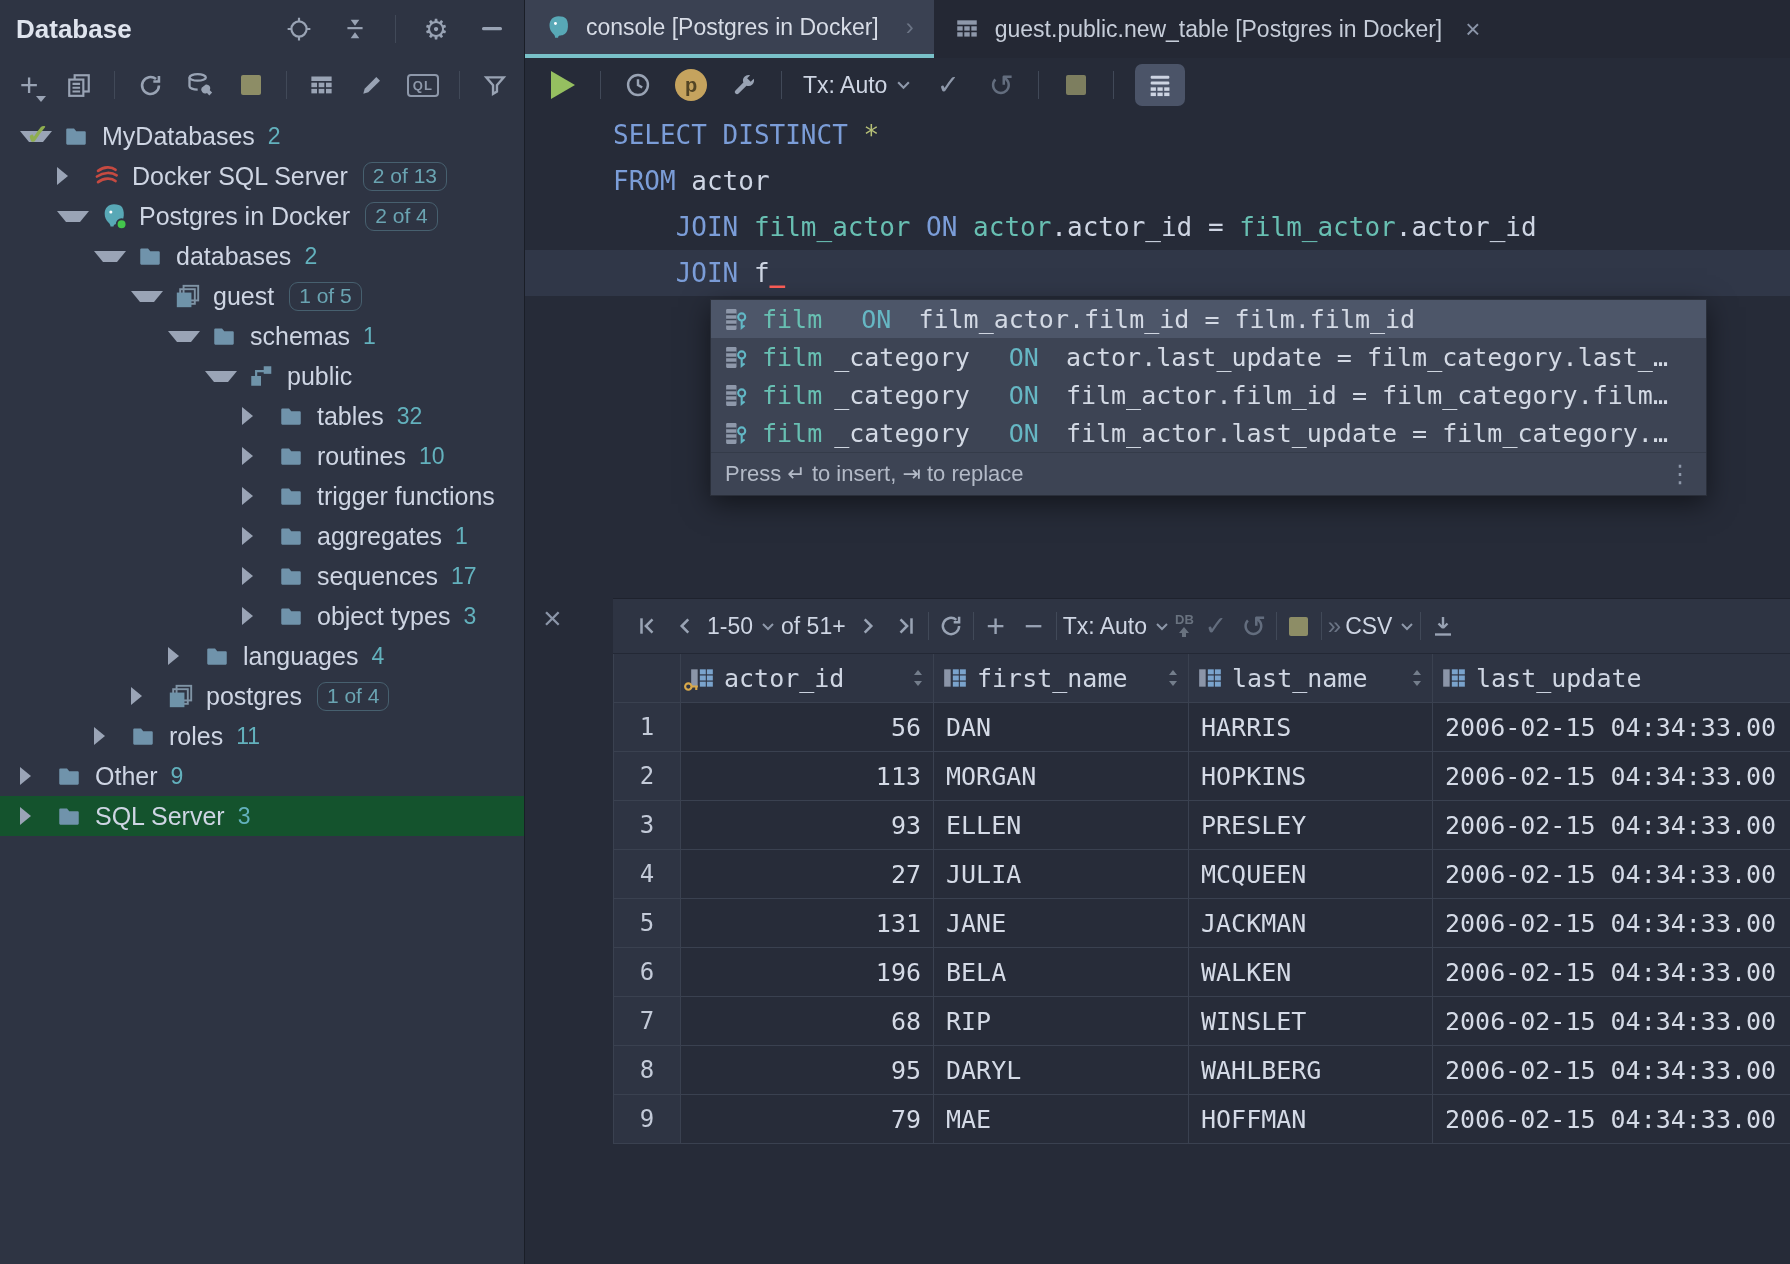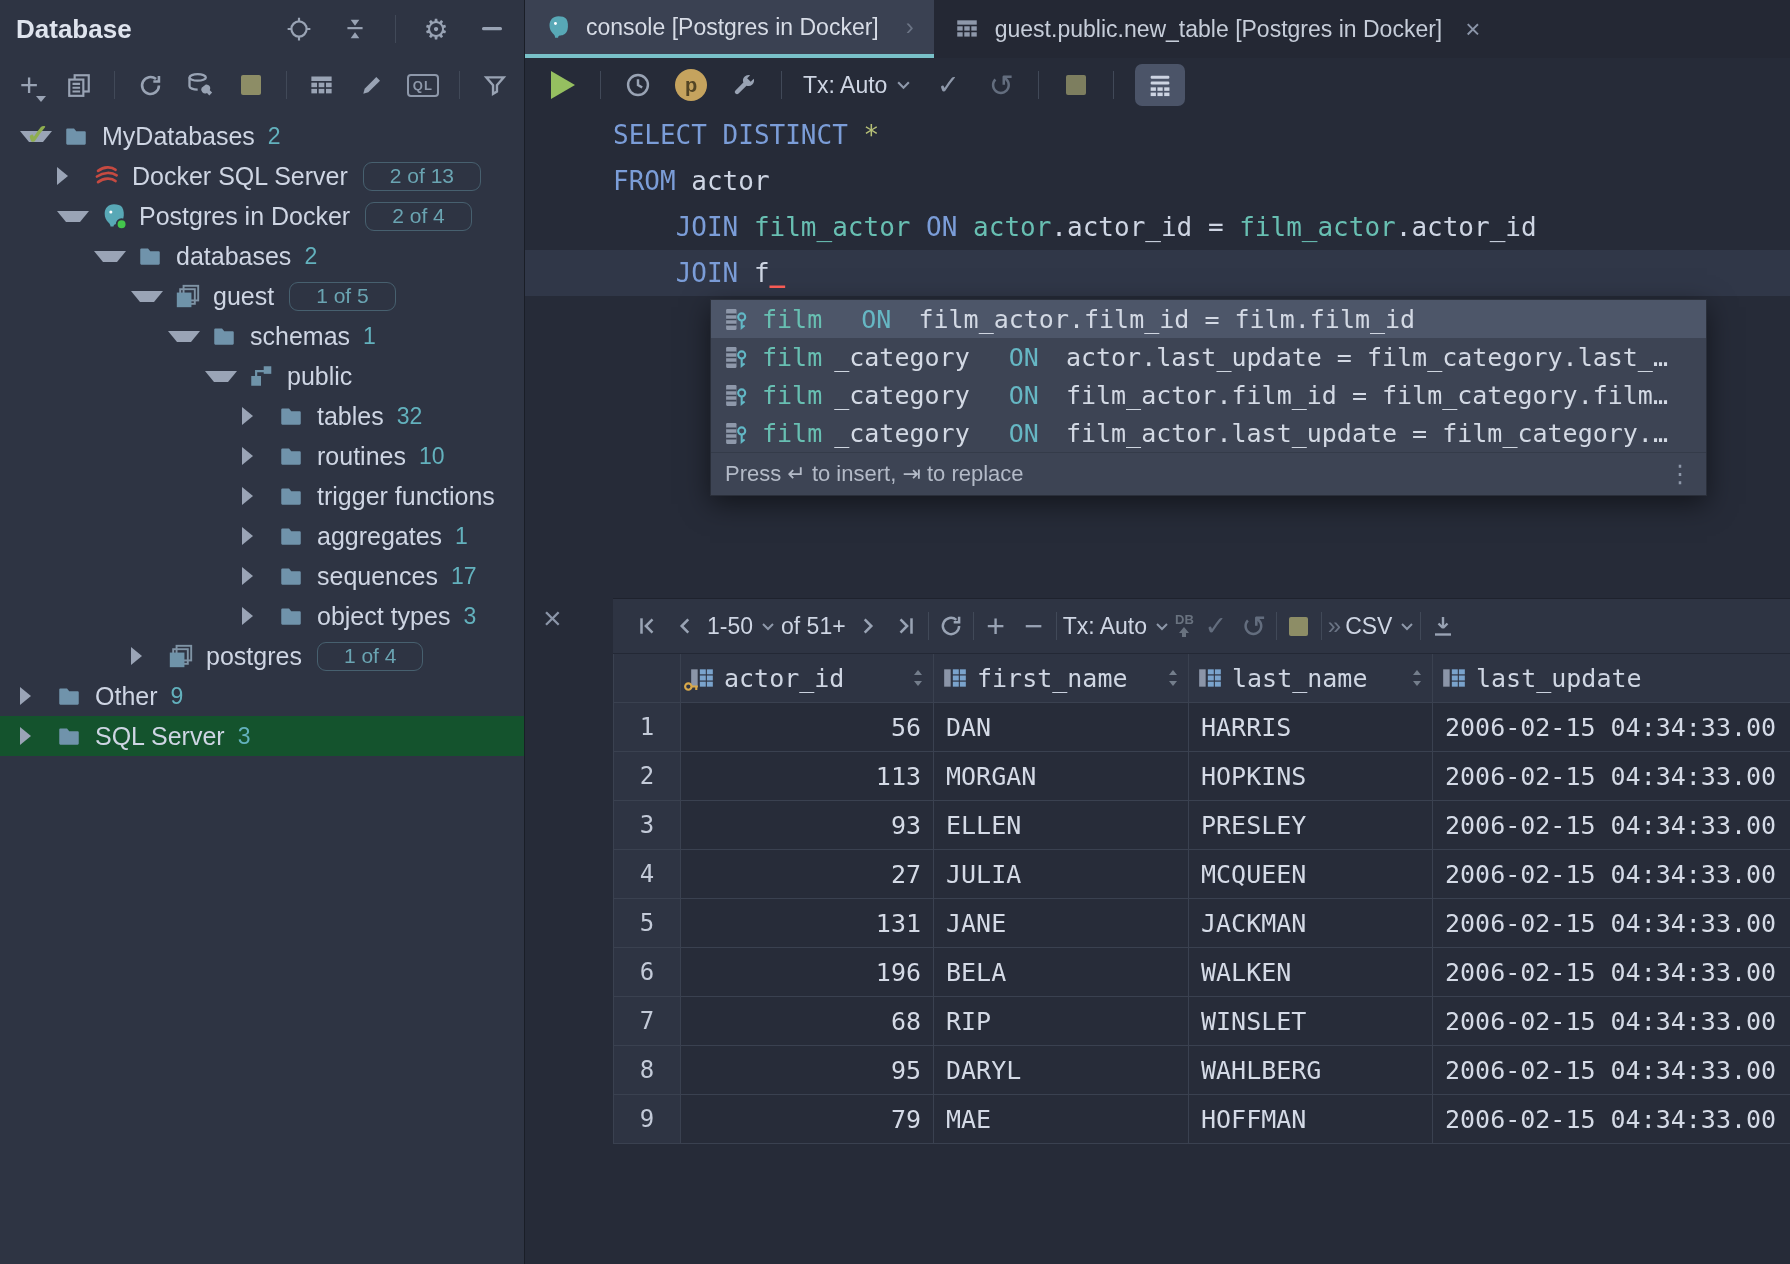--- a/index.html
+++ b/index.html
@@ -23,21 +23,21 @@
 
   .tree{padding-top:4px;font-size:25px;}
   .tree-row{height:40px;display:flex;align-items:center;gap:11px;white-space:nowrap;}
   .tree-row.selected{background:#14532d;text-align:right;}
   .tri{flex:0 0 14px;width:0;height:0;}
   .tri.down{border-left:9px solid transparent;border-right:9px solid transparent;border-top:11px solid #9aa4b6;}
   .tri.right{border-top:9px solid transparent;border-bottom:9px solid transparent;border-left:11px solid #9aa4b6;}
   .tree-ico{flex:0 0 28px;position:relative;}
   .tree-label{color:#ced5e3;}
   .tree-count{color:#63b1bd;font-size:23px;margin-left:2px;}
-  .tree-badge{font-size:21px;color:#6aa4b2;border:1.5px solid #47606f;border-radius:9px;padding:1px 26px 2px;margin-left:4px;}
+  .tree-badge{font-size:21px;color:#6aa4b2;border:1.5px solid #47606f;border-radius:9px;padding:1px 9px 2px;margin-left:4px;}
 
   
   .tabbar{position:absolute;left:525px;top:0;right:0;height:58px;background:#242834;display:flex;align-items:stretch;border-bottom:6px solid #3b82f6;}
   .tab{display:flex;align-items:center;gap:13px;padding:0 20px;font-size:23px;color:#c6cdd9;}
   .tab.active{background:#3a4152;border-bottom:4px solid #79c1c9;color:#d7dce6;}
   .tab .tab-chevron{color:#6b7485;font-size:24px;margin-left:14px;}
   .tab .close-x{color:#8b95a8;font-size:26px;margin-left:10px;}
 
   
   .ed-toolbar{position:absolute;left:525px;top:58px;right:0;height:54px;display:flex;align-items:center;gap:21px;padding:0 0 0 22px;background:#262b38;}
@@ -314,31 +314,51 @@
         <div class="tree-row" style="padding-left: 242px;">
           <span class="tri right"></span>
           <span class="tree-ico">
             <svg width="26" height="26" viewBox="0 0 24 24">
               <path fill="#7093ab" d="M3 6a1 1 0 0 1 1-1h6.2l2 2.5H20a1 1 0 0 1 1 1V19a1 1 0 0 1-1 1H4a1 1 0 0 1-1-1z"></path>
             </svg>
           </span>
           <span class="tree-label">object types</span>
           <span class="tree-count">3</span>
         </div>
+        <div class="tree-row" style="padding-left: 168px;">
+          <span class="tri right"></span>
+          <span class="tree-ico">
+            <svg width="26" height="26" viewBox="0 0 24 24">
+              <path fill="#7093ab" d="M3 6a1 1 0 0 1 1-1h6.2l2 2.5H20a1 1 0 0 1 1 1V19a1 1 0 0 1-1 1H4a1 1 0 0 1-1-1z"></path>
+            </svg>
+          </span>
+          <span class="tree-label">languages</span>
+          <span class="tree-count">4</span>
+        </div>
         <div class="tree-row" style="padding-left: 131px;">
           <span class="tri right"></span>
           <span class="tree-ico">
             <svg width="27" height="27" viewBox="0 0 24 24">
               <rect x="8.5" y="2.5" width="13" height="13" fill="none" stroke="#7f93a5" stroke-width="1.7"></rect>
               <rect x="5.5" y="5.5" width="13" height="13" fill="none" stroke="#7f93a5" stroke-width="1.7"></rect>
               <rect x="2.5" y="8.5" width="13" height="13" fill="#6f93a9"></rect>
             </svg>
           </span>
           <span class="tree-label">postgres</span>
           <span class="tree-badge">1 of 4</span>
+        </div>
+        <div class="tree-row" style="padding-left: 94px;">
+          <span class="tri right"></span>
+          <span class="tree-ico">
+            <svg width="26" height="26" viewBox="0 0 24 24">
+              <path fill="#7093ab" d="M3 6a1 1 0 0 1 1-1h6.2l2 2.5H20a1 1 0 0 1 1 1V19a1 1 0 0 1-1 1H4a1 1 0 0 1-1-1z"></path>
+            </svg>
+          </span>
+          <span class="tree-label">roles</span>
+          <span class="tree-count">11</span>
         </div>
         <div class="tree-row" style="padding-left: 20px;">
           <span class="tri right"></span>
           <span class="tree-ico">
             <svg width="26" height="26" viewBox="0 0 24 24">
               <path fill="#7093ab" d="M3 6a1 1 0 0 1 1-1h6.2l2 2.5H20a1 1 0 0 1 1 1V19a1 1 0 0 1-1 1H4a1 1 0 0 1-1-1z"></path>
             </svg>
           </span>
           <span class="tree-label">Other</span>
           <span class="tree-count">9</span>

